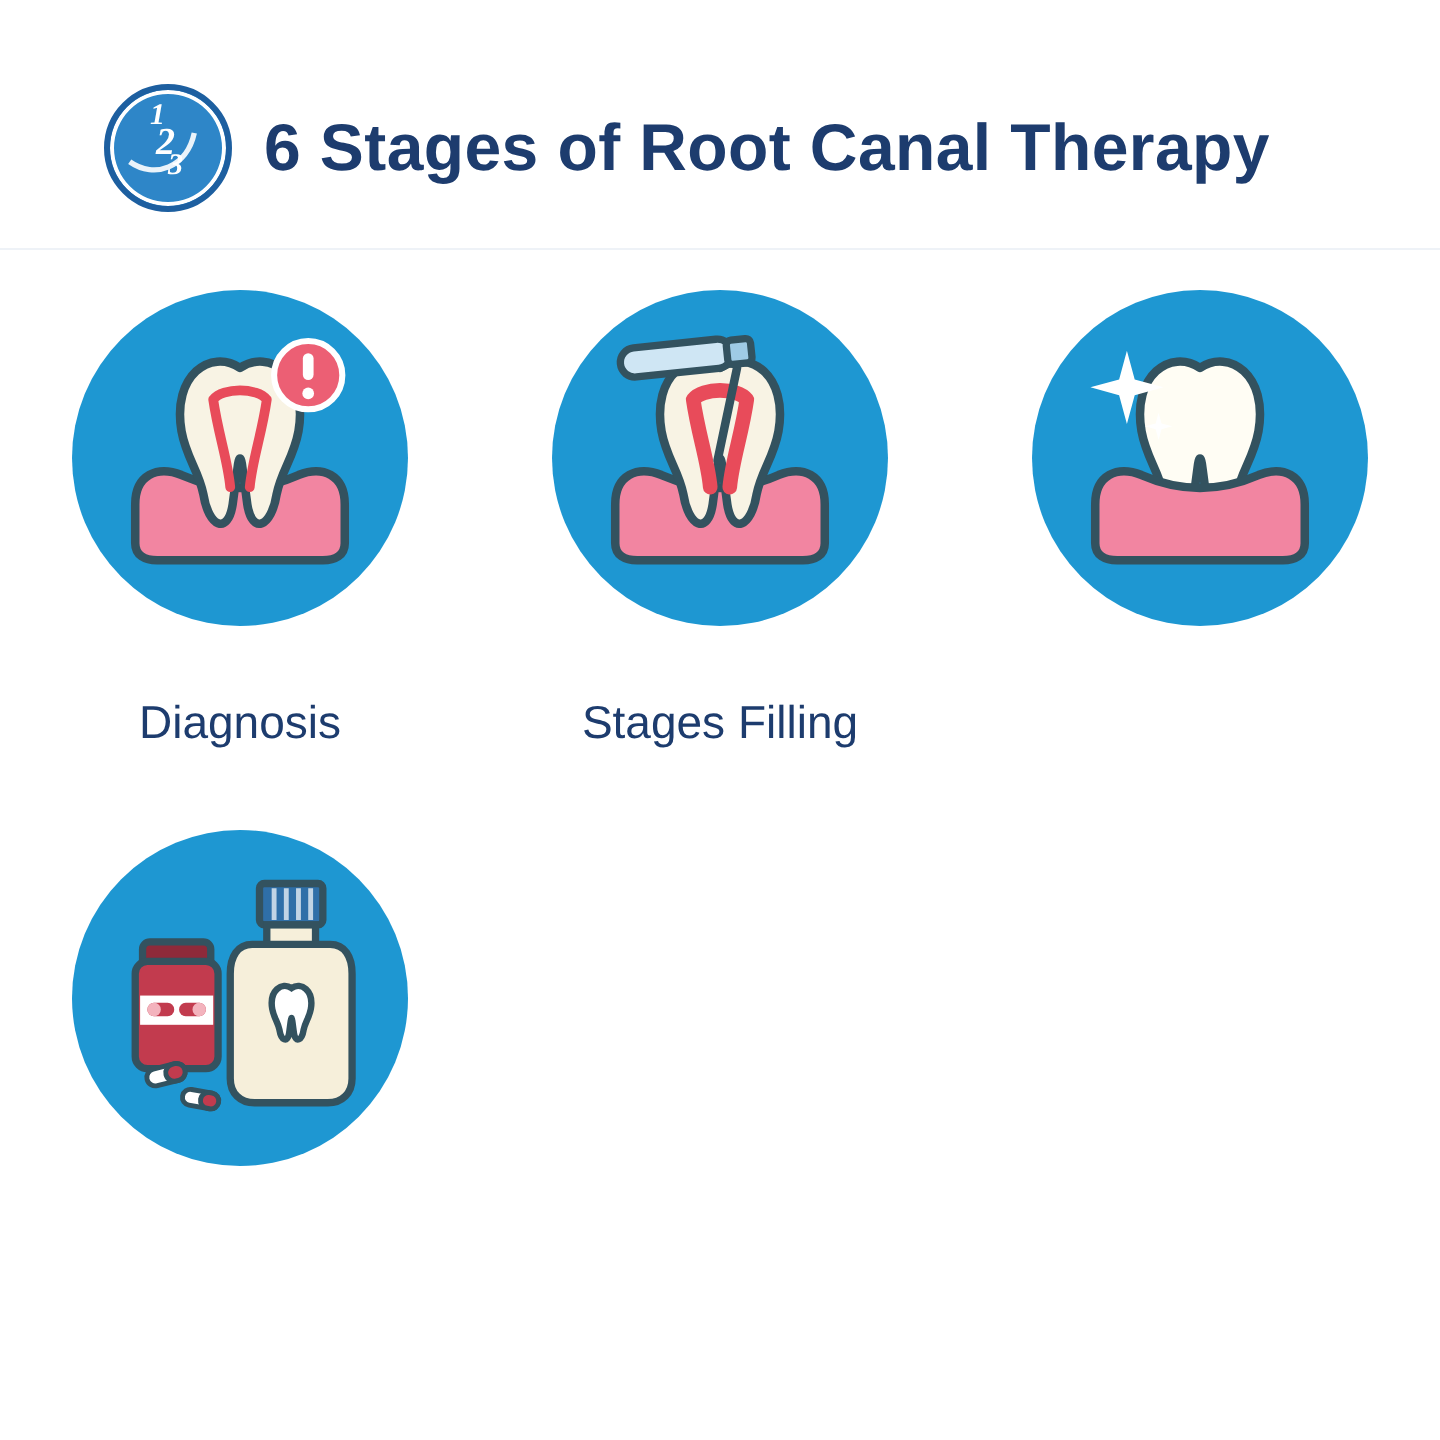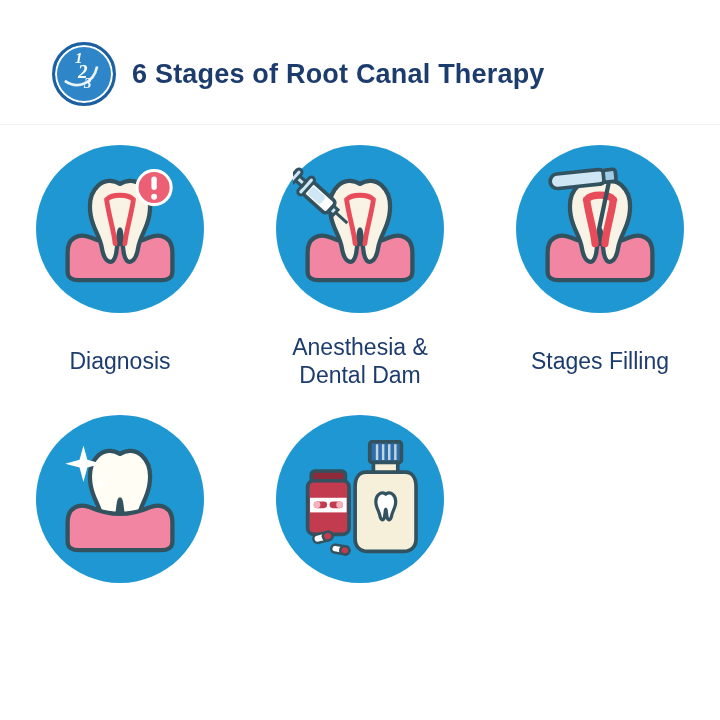--- a/index.html
+++ b/index.html
@@ -10,21 +10,21 @@
          border-bottom:1px solid #eef2f7;}
   .logo{position:relative;width:58px;height:58px;border-radius:50%;
         background:var(--logo-blue,#2e86c8);border:3px solid #1d5fa0;
         box-shadow:inset 0 0 0 2px #ffffff;flex:0 0 auto;}
   .logo span{position:absolute;color:#ffffff;font-family:"Liberation Serif",serif;
              font-style:italic;font-weight:bold;line-height:1;}
   .logo .d1{font-size:15px;top:6px;left:20px;}
   .logo .d2{font-size:19px;top:17px;left:23px;}
   .logo .d3{font-size:15px;top:31px;left:29px;}
   .logo svg{position:absolute;top:0;left:0;width:52px;height:52px;}
-  h1{margin:0;font-size:27px;font-weight:800;color:var(--title-navy,#1d3c6e);letter-spacing:.2px;}
+  h1{margin:0;font-size:33px;font-weight:800;color:var(--title-navy,#1d3c6e);letter-spacing:.2px;}
 
   .grid{display:grid;grid-template-columns:repeat(3,240px);justify-content:center;
         margin-top:20px;row-gap:24px;}
   figure.stage{margin:0;display:flex;flex-direction:column;align-items:center;}
   .circle{width:168px;height:168px;border-radius:50%;background:var(--circle-blue,#1e97d2);
           display:flex;align-items:center;justify-content:center;}
   .circle svg{width:134px;height:134px;display:block;}
   figcaption.label{margin-top:18px;height:60px;display:flex;align-items:center;justify-content:center;
           font-size:23px;color:var(--title-navy,#1d3c6e);text-align:center;line-height:1.22;
           max-width:230px;white-space:pre-line;font-weight:500;}
@@ -65,40 +65,20 @@
           <g>
             <circle cx="83" cy="21" r="14" fill="var(--badge-red,#ec5f74)" stroke="#ffffff" stroke-width="2.5"></circle>
             <rect x="80.8" y="12" width="4.4" height="11" rx="2.2" fill="#ffffff"></rect>
             <circle cx="83" cy="28.5" r="2.4" fill="#ffffff"></circle>
           </g>
         </svg>
       </div>
       <figcaption class="label">Diagnosis</figcaption>
     </figure>
 
-    <figure class="stage">
-      <div class="circle">
-        <svg viewBox="0 0 110 110">
-          <use href="#gum-shape" fill="var(--gum-pink,#f285a1)" stroke="var(--outline-dark,#33525f)" stroke-width="3.5"></use>
-          <use href="#tooth-shape" fill="var(--tooth-cream,#f8f3e4)" stroke="var(--outline-dark,#33525f)" stroke-width="3.5" stroke-linejoin="round"></use>
-          <use href="#canal-shape" fill="none" stroke="var(--canal-red,#e84b5a)" stroke-width="4" stroke-linecap="round"></use>
-          <g transform="translate(0,10) rotate(42)" stroke="var(--outline-dark,#33525f)">
-            <line x1="46" y1="0" x2="60" y2="0" stroke-width="2.5"></line>
-            <rect x="42" y="-3" width="5" height="6" fill="var(--tool-blue,#cfe6f4)" stroke-width="2.5"></rect>
-            <rect x="16" y="-6.5" width="26" height="13" rx="3" fill="#ffffff" stroke-width="3"></rect>
-            <rect x="19" y="-4" width="14" height="8" rx="2" fill="var(--tool-blue,#cfe6f4)" stroke="none"></rect>
-            <rect x="12" y="-9" width="5" height="18" rx="2.5" fill="var(--tool-blue,#cfe6f4)" stroke-width="2.5"></rect>
-            <rect x="4" y="-2.5" width="8" height="5" fill="var(--tool-blue,#cfe6f4)" stroke-width="2.5"></rect>
-            <rect x="0" y="-7" width="5" height="14" rx="2.5" fill="var(--tool-blue,#cfe6f4)" stroke-width="2.5"></rect>
-          </g>
-        </svg>
-      </div>
-      <figcaption class="label">Anesthesia &amp;
-Dental Dam</figcaption>
-    </figure>
 
 
     <figure class="stage">
       <div class="circle">
         <svg viewBox="0 0 110 110">
           <use href="#gum-shape" fill="var(--gum-pink,#f285a1)" stroke="var(--outline-dark,#33525f)" stroke-width="3.5"></use>
           <use href="#tooth-shape" fill="var(--tooth-cream,#f8f3e4)" stroke="var(--outline-dark,#33525f)" stroke-width="3.5" stroke-linejoin="round"></use>
           <use href="#canal-shape" fill="none" stroke="var(--canal-red,#e84b5a)" stroke-width="6" stroke-linecap="round"></use>
           <g>
             <line x1="62" y1="18" x2="54" y2="56" stroke="var(--outline-dark,#33525f)" stroke-width="3.5" stroke-linecap="round"></line>

